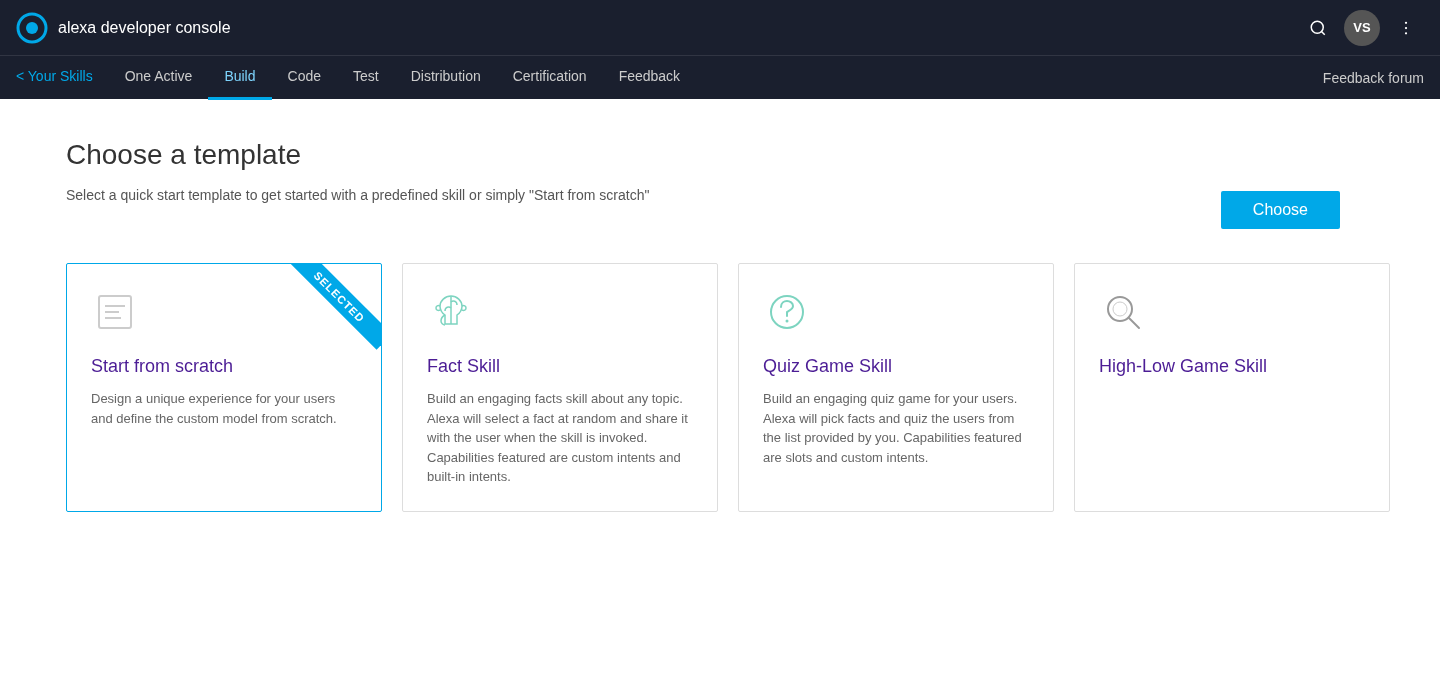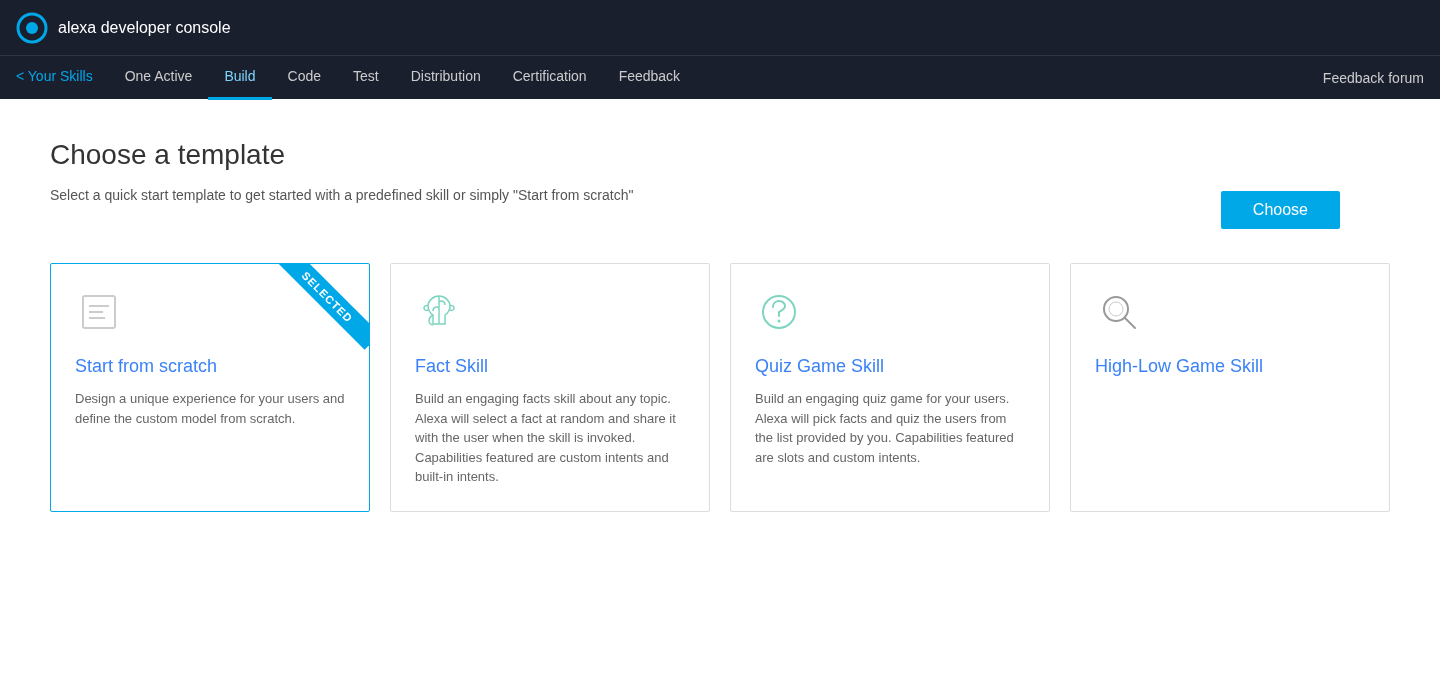--- a/index.html
+++ b/index.html
@@ -123,20 +123,21 @@
       color: white;
       border: none;
       padding: 10px 32px;
       font-size: 16px;
       cursor: pointer;
       border-radius: 2px;
     }
 
     .content-wrapper {
       position: relative;
+      margin-left: 16px;
     }
     .top-row {
       display: flex;
       align-items: flex-start;
       justify-content: space-between;
       margin-bottom: 30px;
     }
 
     
     .cards-container {
@@ -180,39 +181,55 @@
     }
 
     .card-icon {
       width: 48px;
       height: 48px;
       margin-bottom: 16px;
     }
     .card-title {
       font-size: 18px;
       font-weight: 500;
-      color: #3b82f6;
+      color: #4c1d95;
       margin-bottom: 12px;
     }
     .card-desc {
       font-size: 13px;
       color: #666;
       line-height: 1.5;
     }
   </style>
 </head>
 <body>
 
 <div class="header">
   <div class="header-logo">
     <svg class="alexa-ring" viewBox="0 0 32 32">
       <circle cx="16" cy="16" r="14" fill="none" stroke="#00a8e8" stroke-width="3"></circle>
       <circle cx="16" cy="16" r="6" fill="#00a8e8"></circle>
     </svg>
     <span>alexa developer console</span>
+  </div>
+  <div class="header-right">
+    <button class="header-icon-btn">
+      <svg width="18" height="18" viewBox="0 0 24 24" fill="none" stroke="white" stroke-width="2">
+        <circle cx="11" cy="11" r="8"></circle>
+          <line x1="21" y1="21" x2="16.65" y2="16.65"></line>
+      </svg>
+    </button>
+    <div class="avatar-btn">VS</div>
+    <button class="header-icon-btn">
+      <svg width="18" height="18" viewBox="0 0 24 24" fill="white">
+        <circle cx="12" cy="5" r="1.5"></circle>
+          <circle cx="12" cy="12" r="1.5"></circle>
+          <circle cx="12" cy="19" r="1.5"></circle>
+      </svg>
+    </button>
   </div>
 </div>
 
 <nav class="nav">
   <a class="nav-item back">&lt; Your Skills</a>
   <a class="nav-item">One Active</a>
   <a class="nav-item active">Build</a>
   <a class="nav-item">Code</a>
   <a class="nav-item">Test</a>
   <a class="nav-item">Distribution</a>

